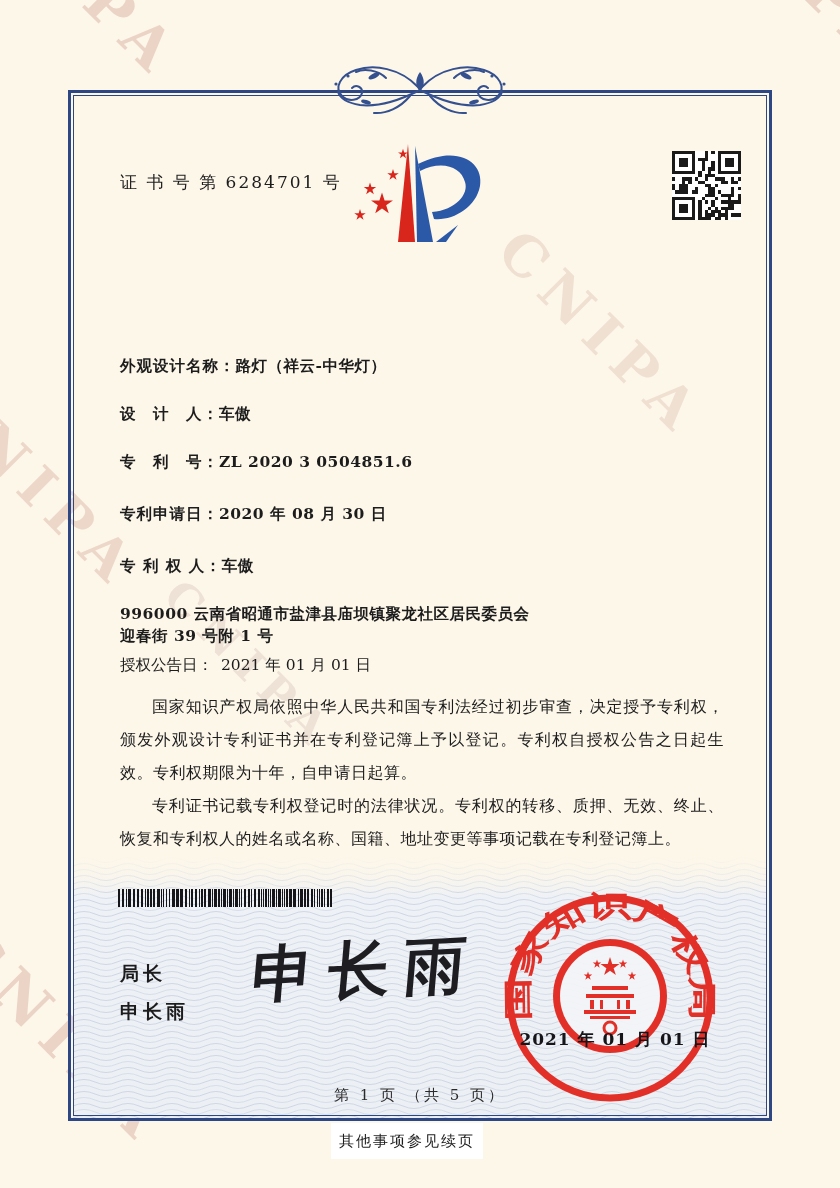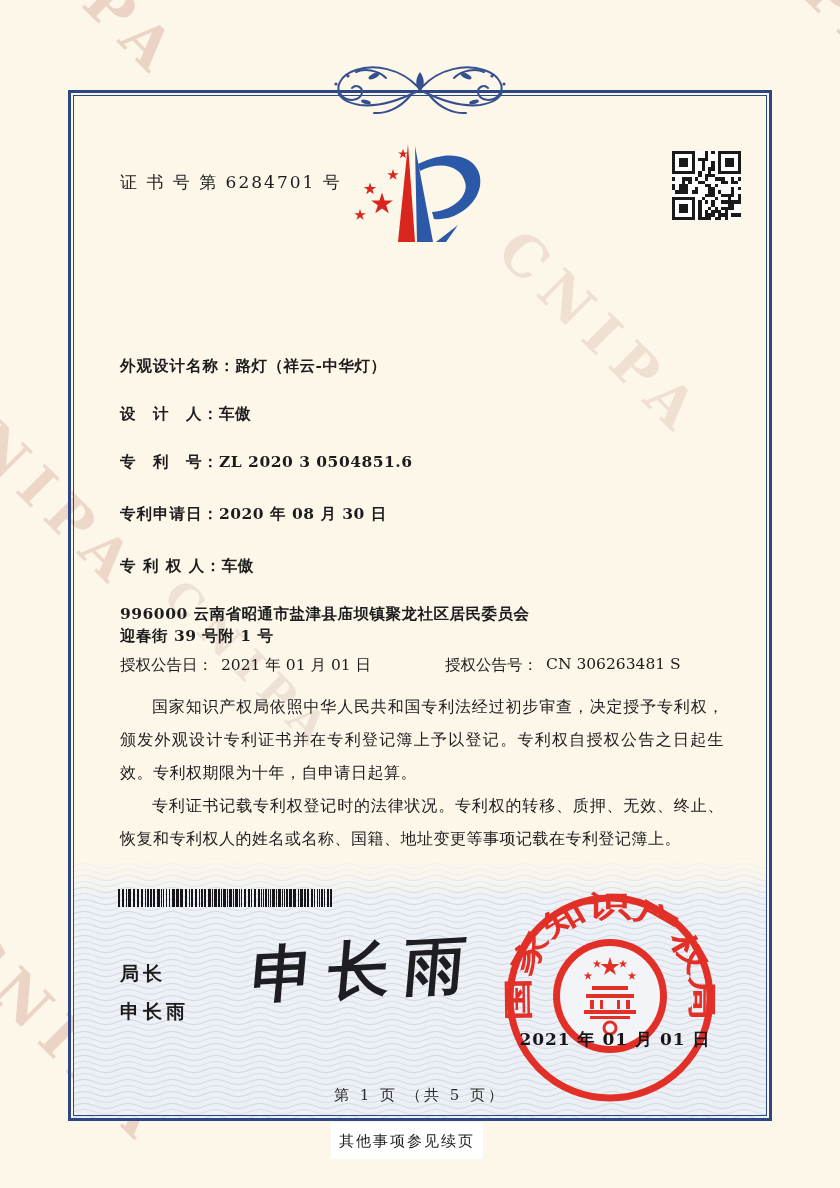--- a/index.html
+++ b/index.html
@@ -403,24 +403,20 @@
   <div class="row" style="top:603px;width:604px">
     <span class="val">996000 云南省昭通市盐津县庙坝镇聚龙社区居民委员会
 迎春街 39 号附 1 号</span>
   </div>
 
   <div class="grant">
     <span class="pair">
       <span>授权公告日：</span>
       <span>2021 年 01 月 01 日</span>
     </span>
-    <span class="pair">
-      <span>授权公告号：</span>
-      <span>CN 306263481 S</span>
-    </span>
   </div>
 
   <div class="paras">
     <p>国家知识产权局依照中华人民共和国专利法经过初步审查，决定授予专利权，颁发外观设计专利证书并在专利登记簿上予以登记。专利权自授权公告之日起生效。专利权期限为十年，自申请日起算。</p>
     <p>专利证书记载专利权登记时的法律状况。专利权的转移、质押、无效、终止、恢复和专利权人的姓名或名称、国籍、地址变更等事项记载在专利登记簿上。</p>
   </div>
 
   <div class="barcode" id="barcode">
       <div style="width: 2px; margin-right: 2px; flex: 0 0 auto;"></div>
       <div style="width: 2px; margin-right: 2px; flex: 0 0 auto;"></div>

